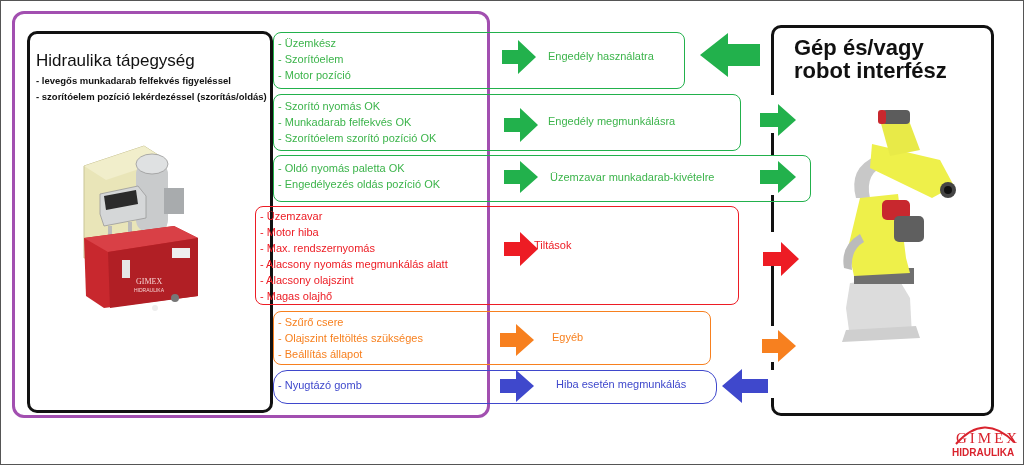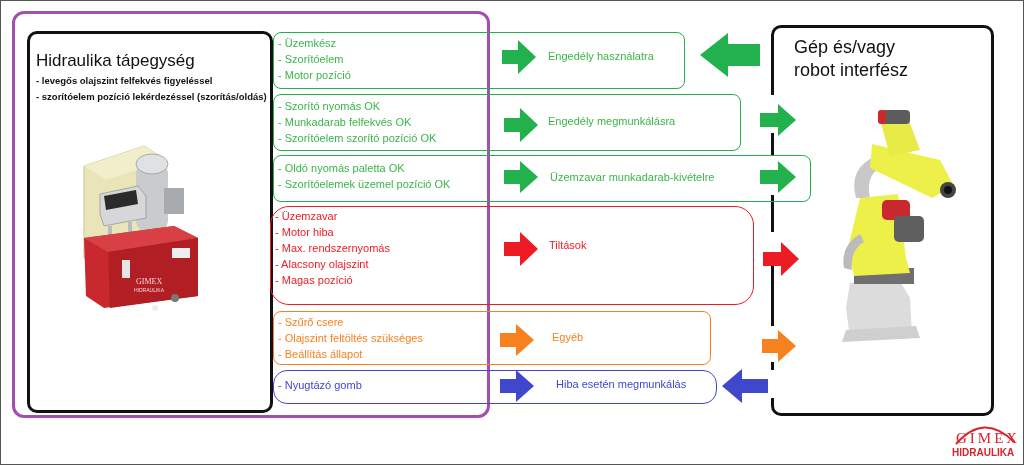--- a/index.html
+++ b/index.html
@@ -4,37 +4,37 @@
 <style>
   html,body{margin:0;padding:0;}
   body{width:1024px;height:465px;background:#fff;position:relative;overflow:hidden;font-family:"Liberation Sans","DejaVu Sans",sans-serif;}
   .frame{position:absolute;left:0;top:0;width:1022px;height:463px;border:1px solid #555;}
   .abs{position:absolute;}
   .purple{left:12px;top:11px;width:472px;height:401px;border:3px solid #a24fb0;border-radius:12px;}
   .leftbox{left:27px;top:31px;width:240px;height:376px;border:3px solid #111;border-radius:10px;background:#fff;}
   .lb-title{position:absolute;left:6px;top:17px;font-size:17px;font-weight:normal;color:#111;}
   .lb-sub{position:absolute;left:6px;font-size:9.5px;font-weight:bold;color:#111;white-space:nowrap;}
   .rightbox{left:771px;top:25px;width:217px;height:385px;border:3px solid #111;border-radius:10px;background:#fff;}
-  .rb-title{position:absolute;left:20px;top:8px;font-size:18px;font-weight:normal;color:#111;line-height:23px;}
+  .rb-title{position:absolute;left:20px;top:8px;font-size:22px;font-weight:bold;color:#111;line-height:23px;}
   .grp{position:absolute;border:1.5px solid;border-radius:8px;background:transparent;}
   .items{position:absolute;font-size:11px;line-height:16px;white-space:nowrap;}
   .out-label{position:absolute;font-size:11px;white-space:nowrap;}
   svg.arrow{position:absolute;}
   .gap{position:absolute;background:#fff;width:8px;}
 </style>
 </head>
 <body>
 
 <div class="frame"></div>
 
 <div class="abs purple"></div>
 
 <div class="abs leftbox">
   <div class="lb-title">Hidraulika tápegység</div>
-  <div class="lb-sub" style="top:41px;">- levegős olajszint felfekvés figyeléssel</div>
+  <div class="lb-sub" style="top:41px;">- levegős munkadarab felfekvés figyeléssel</div>
   <div class="lb-sub" style="top:57px;">- szorítóelem pozíció lekérdezéssel (szorítás/oldás)</div>
 
   <svg class="abs" style="left:44px;top:104px;" width="140" height="176" viewBox="0 0 140 176">
     <polygon points="10,28 70,8 92,22 92,120 10,120" fill="#e9e5b8" stroke="#c9c596" stroke-width="1"></polygon>
     <polygon points="10,28 70,8 92,22 32,42" fill="#f1eecb"></polygon>
     <rect x="62" y="24" width="32" height="70" rx="12" fill="#c9cbcc"></rect>
     <ellipse cx="78" cy="26" rx="16" ry="10" fill="#dfe1e2" stroke="#999" stroke-width="0.8"></ellipse>
     <rect x="90" y="50" width="20" height="26" fill="#a8abad"></rect>
     <polygon points="26,56 64,48 72,58 72,80 30,88 26,76" fill="#d5d7d8" stroke="#999" stroke-width="0.8"></polygon>
     <polygon points="30,58 62,52 64,66 32,72" fill="#2b2b2b"></polygon>
@@ -109,38 +109,39 @@
 <svg class="arrow" style="left:504px;top:108px;" width="34" height="34" viewBox="0 0 34 34">
     <polygon points="0,10 16,10 16,0 34,17 16,34 16,24 0,24" fill="#22b14c"></polygon>
   </svg>
 <svg class="arrow" style="left:760px;top:104px;" width="36" height="32" viewBox="0 0 36 32">
     <polygon points="0,9 18,9 18,0 36,16 18,32 18,23 0,23" fill="#22b14c"></polygon>
   </svg>
 
 <div class="grp" style="left:273px;top:155px;width:490px;height:45px;border-color:#22b14c;padding-left:46px;">
   <div class="items" style="left:4px;top:4px;color:#3cb44b;">
     <div>- Oldó nyomás paletta OK</div>
-    <div>- Szorítóelemek üzemel pozíció OK</div>
+    <div>- Engedélyezés oldás pozíció OK</div>
   </div>
   <div class="out-label" style="left:276px;top:15px;color:#3cb44b;">Üzemzavar munkadarab-kivételre</div>
 </div>
 <svg class="arrow" style="left:504px;top:161px;" width="34" height="32" viewBox="0 0 34 32">
     <polygon points="0,9 16,9 16,0 34,16 16,32 16,23 0,23" fill="#22b14c"></polygon>
   </svg>
 <svg class="arrow" style="left:760px;top:161px;" width="36" height="32" viewBox="0 0 36 32">
     <polygon points="0,9 18,9 18,0 36,16 18,32 18,23 0,23" fill="#22b14c"></polygon>
   </svg>
 
-<div class="grp" style="left:270px;top:206px;width:482px;height:97px;border-color:#ed1c24;border-radius:19px;">
+<div class="grp" style="left:255px;top:206px;width:482px;height:97px;border-color:#ed1c24;">
   <div class="items" style="left:4px;top:1px;color:#ed1c24;">
     <div>- Üzemzavar</div>
     <div>- Motor hiba</div>
     <div>- Max. rendszernyomás</div>
+    <div>- Alacsony nyomás megmunkálás alatt</div>
     <div>- Alacsony olajszint</div>
-    <div>- Magas pozíció</div>
+    <div>- Magas olajhő</div>
   </div>
   <div class="out-label" style="left:278px;top:32px;color:#ed1c24;">Tiltások</div>
 </div>
 <svg class="arrow" style="left:504px;top:232px;" width="34" height="34" viewBox="0 0 34 34">
     <polygon points="0,10 16,10 16,0 34,17 16,34 16,24 0,24" fill="#ed1c24"></polygon>
   </svg>
 <svg class="arrow" style="left:763px;top:242px;" width="36" height="34" viewBox="0 0 36 34">
     <polygon points="0,10 18,10 18,0 36,17 18,34 18,24 0,24" fill="#ed1c24"></polygon>
   </svg>
 

